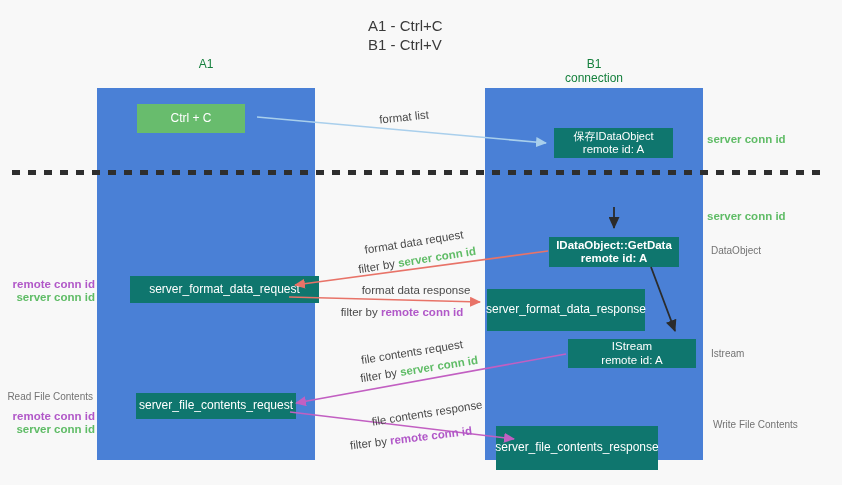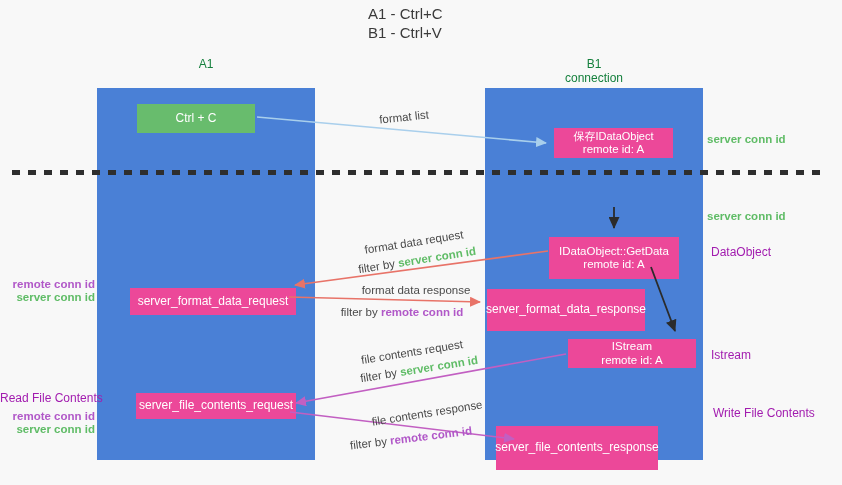--- a/index.html
+++ b/index.html
@@ -2,38 +2,38 @@
 <html><head>
 <meta charset="utf-8">
 <style>
   html,body{margin:0;padding:0;background:#f8f8f8;}
   .canvas{
     position:relative;width:842px;height:485px;overflow:hidden;
     background:#f8f8f8;
     font-family:"Liberation Sans","DejaVu Sans",sans-serif;
     color:#3f3f3f;
   }
-  .title-block{position:absolute;left:368px;top:4px;font-size:15px;line-height:19px;color:#3a3a3a;}
+  .title-block{position:absolute;left:368px;top:16px;font-size:15px;line-height:19px;color:#3a3a3a;}
   .lifeline-header{position:absolute;width:218px;text-align:center;font-size:12px;line-height:14px;color:#15803d;top:57px;}
   .lifeline{position:absolute;top:88px;width:218px;height:372px;background:#4a80d6;}
   .dotted-line{
     position:absolute;left:12px;top:170px;width:814px;height:5px;z-index:4;
     background:repeating-linear-gradient(to right,#2e2e2e 0 8px,transparent 8px 16px);
   }
   .node{
     position:absolute;display:flex;flex-direction:column;align-items:center;justify-content:center;
     color:#ffffff;text-align:center;z-index:3;font-size:12px;line-height:13.5px;
   }
   .node.green{background:#68bc6d;}
-  .node.orange{background:#ec4899;}
+  .node.orange{background:#0f766e;}
   .node .l2{font-size:11.5px;}
   .flow-label{
     position:absolute;white-space:nowrap;font-size:11.5px;color:#4a4a4a;z-index:6;
   }
-  .side-label{position:absolute;white-space:nowrap;font-size:12px;color:#a21caf;z-index:6;}
+  .side-label{position:absolute;white-space:nowrap;font-size:10px;color:#737373;z-index:6;}
   .green-text{color:#5fbc66;font-weight:bold;}
   .purple-text{color:#b158c8;font-weight:bold;}
   .conn-label{font-size:11.5px;font-weight:bold;line-height:13px;}
   .left-align-block{position:absolute;left:0;width:95px;text-align:right;z-index:6;}
   svg.arrows{position:absolute;left:0;top:0;z-index:5;pointer-events:none;}
 </style>
 </head>
 <body>
 
 <div class="canvas">
@@ -49,36 +49,36 @@
   <div class="lifeline-header" style="left:485px;">
     <div>B1</div>
     <div>connection</div>
   </div>
 
   <div class="lifeline" style="left:97px;"></div>
   <div class="lifeline" style="left:485px;"></div>
 
   <div class="dotted-line"></div>
 
-  <div class="node green" style="left:137px;top:104px;width:118px;height:29px;">
+  <div class="node green" style="left:137px;top:104px;width:108px;height:29px;">
     <span>Ctrl + C</span>
   </div>
 
   <div class="node orange" style="left:554px;top:128px;width:119px;height:30px;font-size:11px;">
     <span>保存IDataObject</span>
     <span class="l2">remote id: A</span>
   </div>
 
 
-  <div class="node orange" style="left:549px;top:237px;width:130px;height:42px;font-size:11.5px;">
+  <div class="node orange" style="left:549px;top:237px;width:130px;height:30px;font-size:11.5px;font-weight:bold;">
     <span>IDataObject::GetData</span>
     <span class="l2">remote id: A</span>
   </div>
 
-  <div class="node orange" style="left:130px;top:288px;width:166px;height:27px;text-align:right;">
+  <div class="node orange" style="left:130px;top:276px;width:189px;height:27px;text-align:right;">
     <span>server_format_data_request</span>
   </div>
 
   <div class="node orange" style="left:487px;top:289px;width:158px;height:42px;">
     <span>server_format_data_response</span>
   </div>
 
   <div class="node orange" style="left:568px;top:339px;width:128px;height:29px;font-size:11.5px;">
     <span>IStream</span>
     <span class="l2">remote id: A</span>
@@ -135,21 +135,21 @@
 
   <div class="flow-label" style="left:427px;top:413px;transform:translate(-50%,-50%) rotate(-9deg);">file contents response</div>
   <div class="flow-label" style="left:411px;top:438px;transform:translate(-50%,-50%) rotate(-7deg);">
     <span>filter by </span><span class="purple-text">remote conn id</span>
   </div>
 
   <div class="side-label conn-label green-text" style="left:707px;top:133px;">server conn id</div>
   <div class="side-label conn-label green-text" style="left:707px;top:210px;">server conn id</div>
   <div class="side-label" style="left:711px;top:245px;">DataObject</div>
   <div class="side-label" style="left:711px;top:348px;">Istream</div>
-  <div class="side-label" style="left:713px;top:406px;">Write File Contents</div>
+  <div class="side-label" style="left:713px;top:419px;">Write File Contents</div>
 
   <div class="left-align-block conn-label purple-text" style="top:278px;">remote conn id</div>
   <div class="left-align-block conn-label green-text" style="top:291px;">server conn id</div>
 
   <div class="left-align-block side-label" style="top:391px;width:93px;position:absolute;">Read File Contents</div>
   <div class="left-align-block conn-label purple-text" style="top:410px;">remote conn id</div>
   <div class="left-align-block conn-label green-text" style="top:423px;">server conn id</div>
 
 </div>
 

